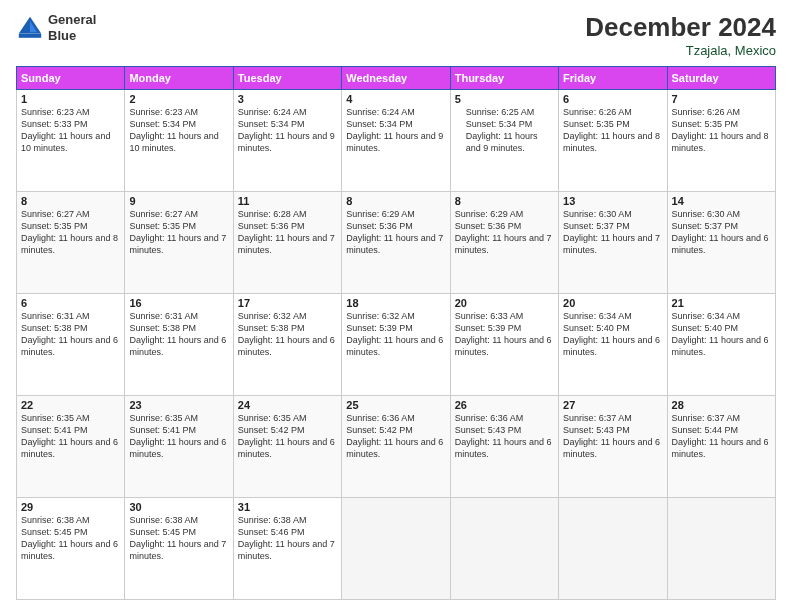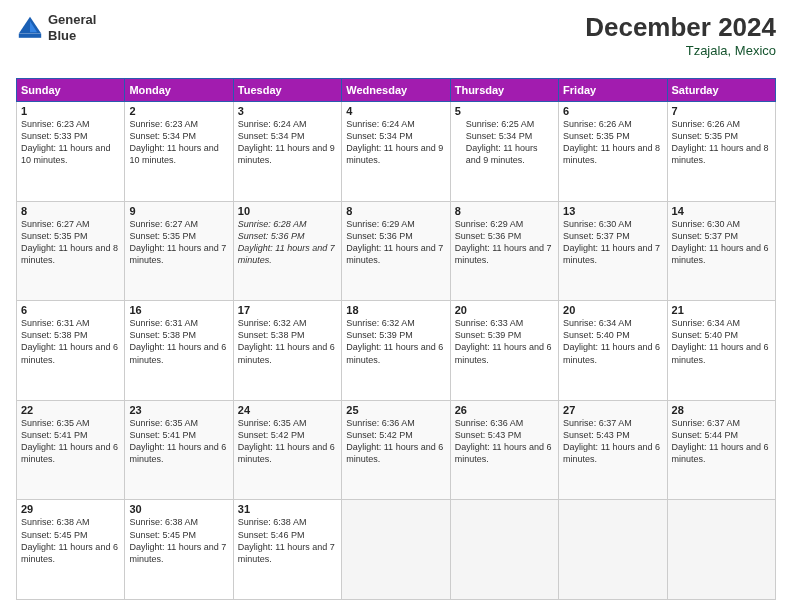--- a/index.html
+++ b/index.html
@@ -14,21 +14,21 @@
       width: 792px;
       height: 612px;
       padding: 12px 16px;
       display: flex;
       flex-direction: column;
     }
     .header {
       display: flex;
       justify-content: space-between;
       align-items: flex-start;
-      margin-bottom: 20px;
+      margin-bottom: 8px;
     }
     .logo {
       display: flex;
       align-items: center;
       gap: 4px;
     }
     .logo-text {
       font-size: 13px;
       font-weight: bold;
       color: #333;
@@ -50,21 +50,21 @@
       font-size: 13px;
       color: #14532d;
     }
     .calendar {
       flex: 1;
       border-collapse: collapse;
       width: 100%;
       font-size: 9.5px;
     }
     .calendar th {
-      background: #a21caf;
+      background: #d946ef;
       color: #fff;
       padding: 5px 4px;
       text-align: left;
       font-size: 11px;
       font-weight: bold;
       border: 1px solid #2a5aaf;
     }
     .calendar td {
       border: 1px solid #ccc;
       vertical-align: top;
@@ -177,22 +177,22 @@
 Sunset: 5:35 PM
 Daylight: 11 hours and 8 minutes.</div>
           </td>
           <td>
             <span class="day-num">9</span>
             <div class="day-detail" style="white-space: pre-line;">Sunrise: 6:27 AM
 Sunset: 5:35 PM
 Daylight: 11 hours and 7 minutes.</div>
           </td>
           <td>
-            <span class="day-num">10</span>
-            <div class="day-detail" style="white-space: pre-line; font-style: italic;">Sunrise: 6:28 AM
+            <span class="day-num">11</span>
+            <div class="day-detail" style="white-space: pre-line;">Sunrise: 6:28 AM
 Sunset: 5:36 PM
 Daylight: 11 hours and 7 minutes.</div>
           </td>
           <td>
             <span class="day-num">8</span>
             <div class="day-detail" style="white-space: pre-line;">Sunrise: 6:29 AM
 Sunset: 5:36 PM
 Daylight: 11 hours and 7 minutes.</div>
           </td>
           <td>

